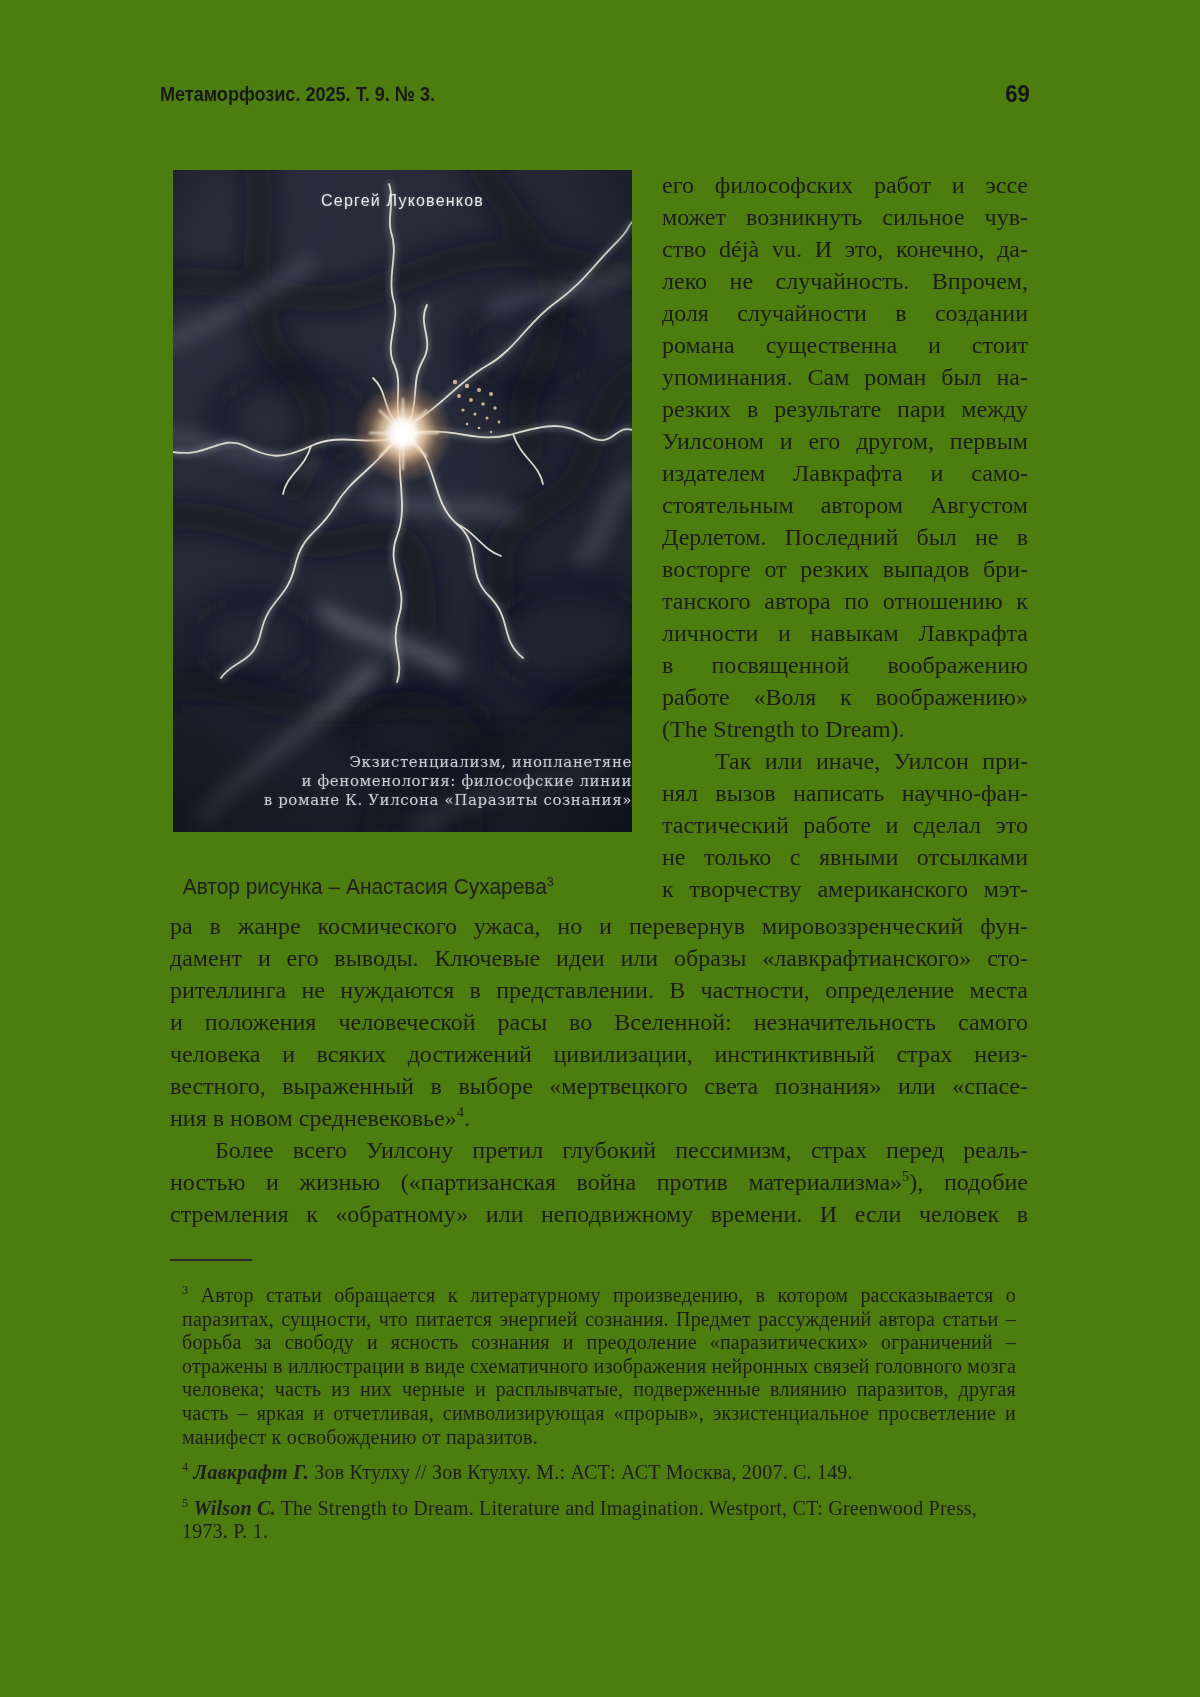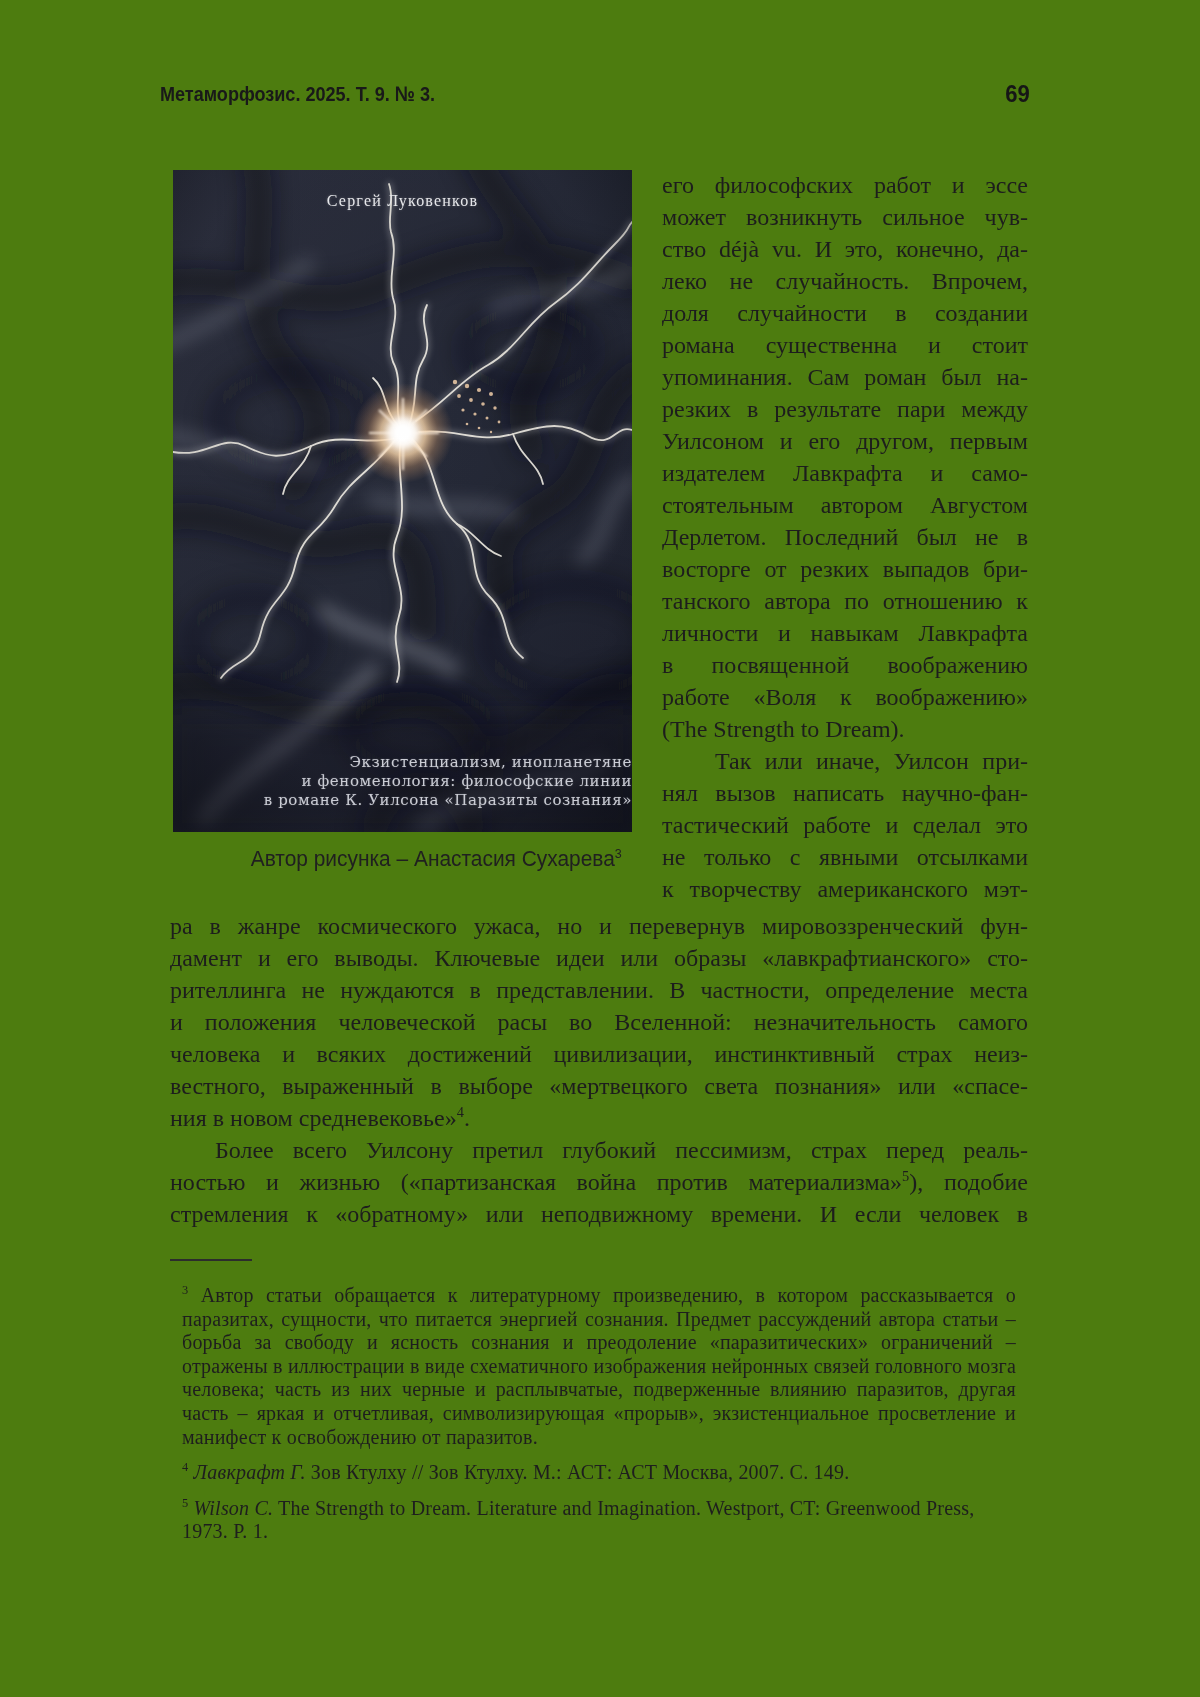--- a/index.html
+++ b/index.html
@@ -17,31 +17,31 @@
   .hdr-pagenum{position:absolute;right:170px;top:80px;white-space:nowrap;}
   .hdr-pagenum .narrow{
     display:inline-block;transform:scaleX(.92);transform-origin:right center;
     font-family:"Liberation Sans",sans-serif;font-weight:bold;font-size:24px;color:#161616;
   }
   
   .figure{position:absolute;left:173px;top:170px;width:459px;height:662px;margin:0;padding:0;}
   .figure svg{position:absolute;left:0;top:0;display:block;}
   .fig-author{
     position:absolute;left:0;top:22px;width:100%;text-align:center;
-    font-family:Liberation Serif, serif;font-size:16px;letter-spacing:1.2px;
+    font-family:Liberation Sans, sans-serif;font-size:16px;letter-spacing:1.2px;
     color:#e6e7ea;text-shadow:0 0 3px rgba(255,255,255,.25);
   }
   .fig-title{position:absolute;left:0;top:583px;width:100%;}
   .fig-title .line{
     height:19px;line-height:19px;text-align:right;
     font-family:"DejaVu Serif",serif;font-size:15px;letter-spacing:.6px;
     color:#caccd4;text-shadow:0 0 2px rgba(230,232,240,.25);
   }
   
-  .fig-caption{position:absolute;left:173px;top:846px;width:459px;text-align:right;white-space:nowrap;}
+  .fig-caption{position:absolute;left:173px;top:874px;width:459px;text-align:left;white-space:nowrap;}
   .fig-caption .narrow{
     display:inline-block;transform:scaleX(.95);transform-origin:center;
     font-family:"Liberation Sans",sans-serif;font-size:22px;color:#202020;
   }
   .fig-caption sup{font-size:.6em;line-height:0;}
   
   .col-text{position:absolute;left:662px;top:169px;width:366px;}
   .fw-text{position:absolute;left:170px;top:910px;width:858px;}
   .col-text .line,.fw-text .line{
     height:32px;line-height:32px;overflow:hidden;
@@ -52,21 +52,21 @@
   .col-text .line.indent{padding-left:53px;}
   .fw-text .line.indent{padding-left:45px;}
   .line sup{font-size:.6em;line-height:0;}
   
   .fn-rule{position:absolute;left:170px;top:1259px;width:82px;border-top:2px solid #2c2c2c;}
   .footnotes{position:absolute;left:170px;top:1272px;width:858px;}
   .fn{margin:12px;font-size:20px;line-height:23.6px;letter-spacing:.2px;color:#1e1e1e;}
   .fn.justify{text-align:justify;}
   .fn + .fn{margin-top:4px;}
   .fn sup{font-size:.62em;line-height:0;}
-  .fn i{font-style:italic;}
+  .fn i{font-style:italic;font-weight:bold;}
 </style>
 </head>
 <body>
 
 <div class="page">
 
   <div class="hdr-journal">
     <span class="narrow">Метаморфозис. 2025. Т. 9. № 3.</span>
   </div>
   <div class="hdr-pagenum">

